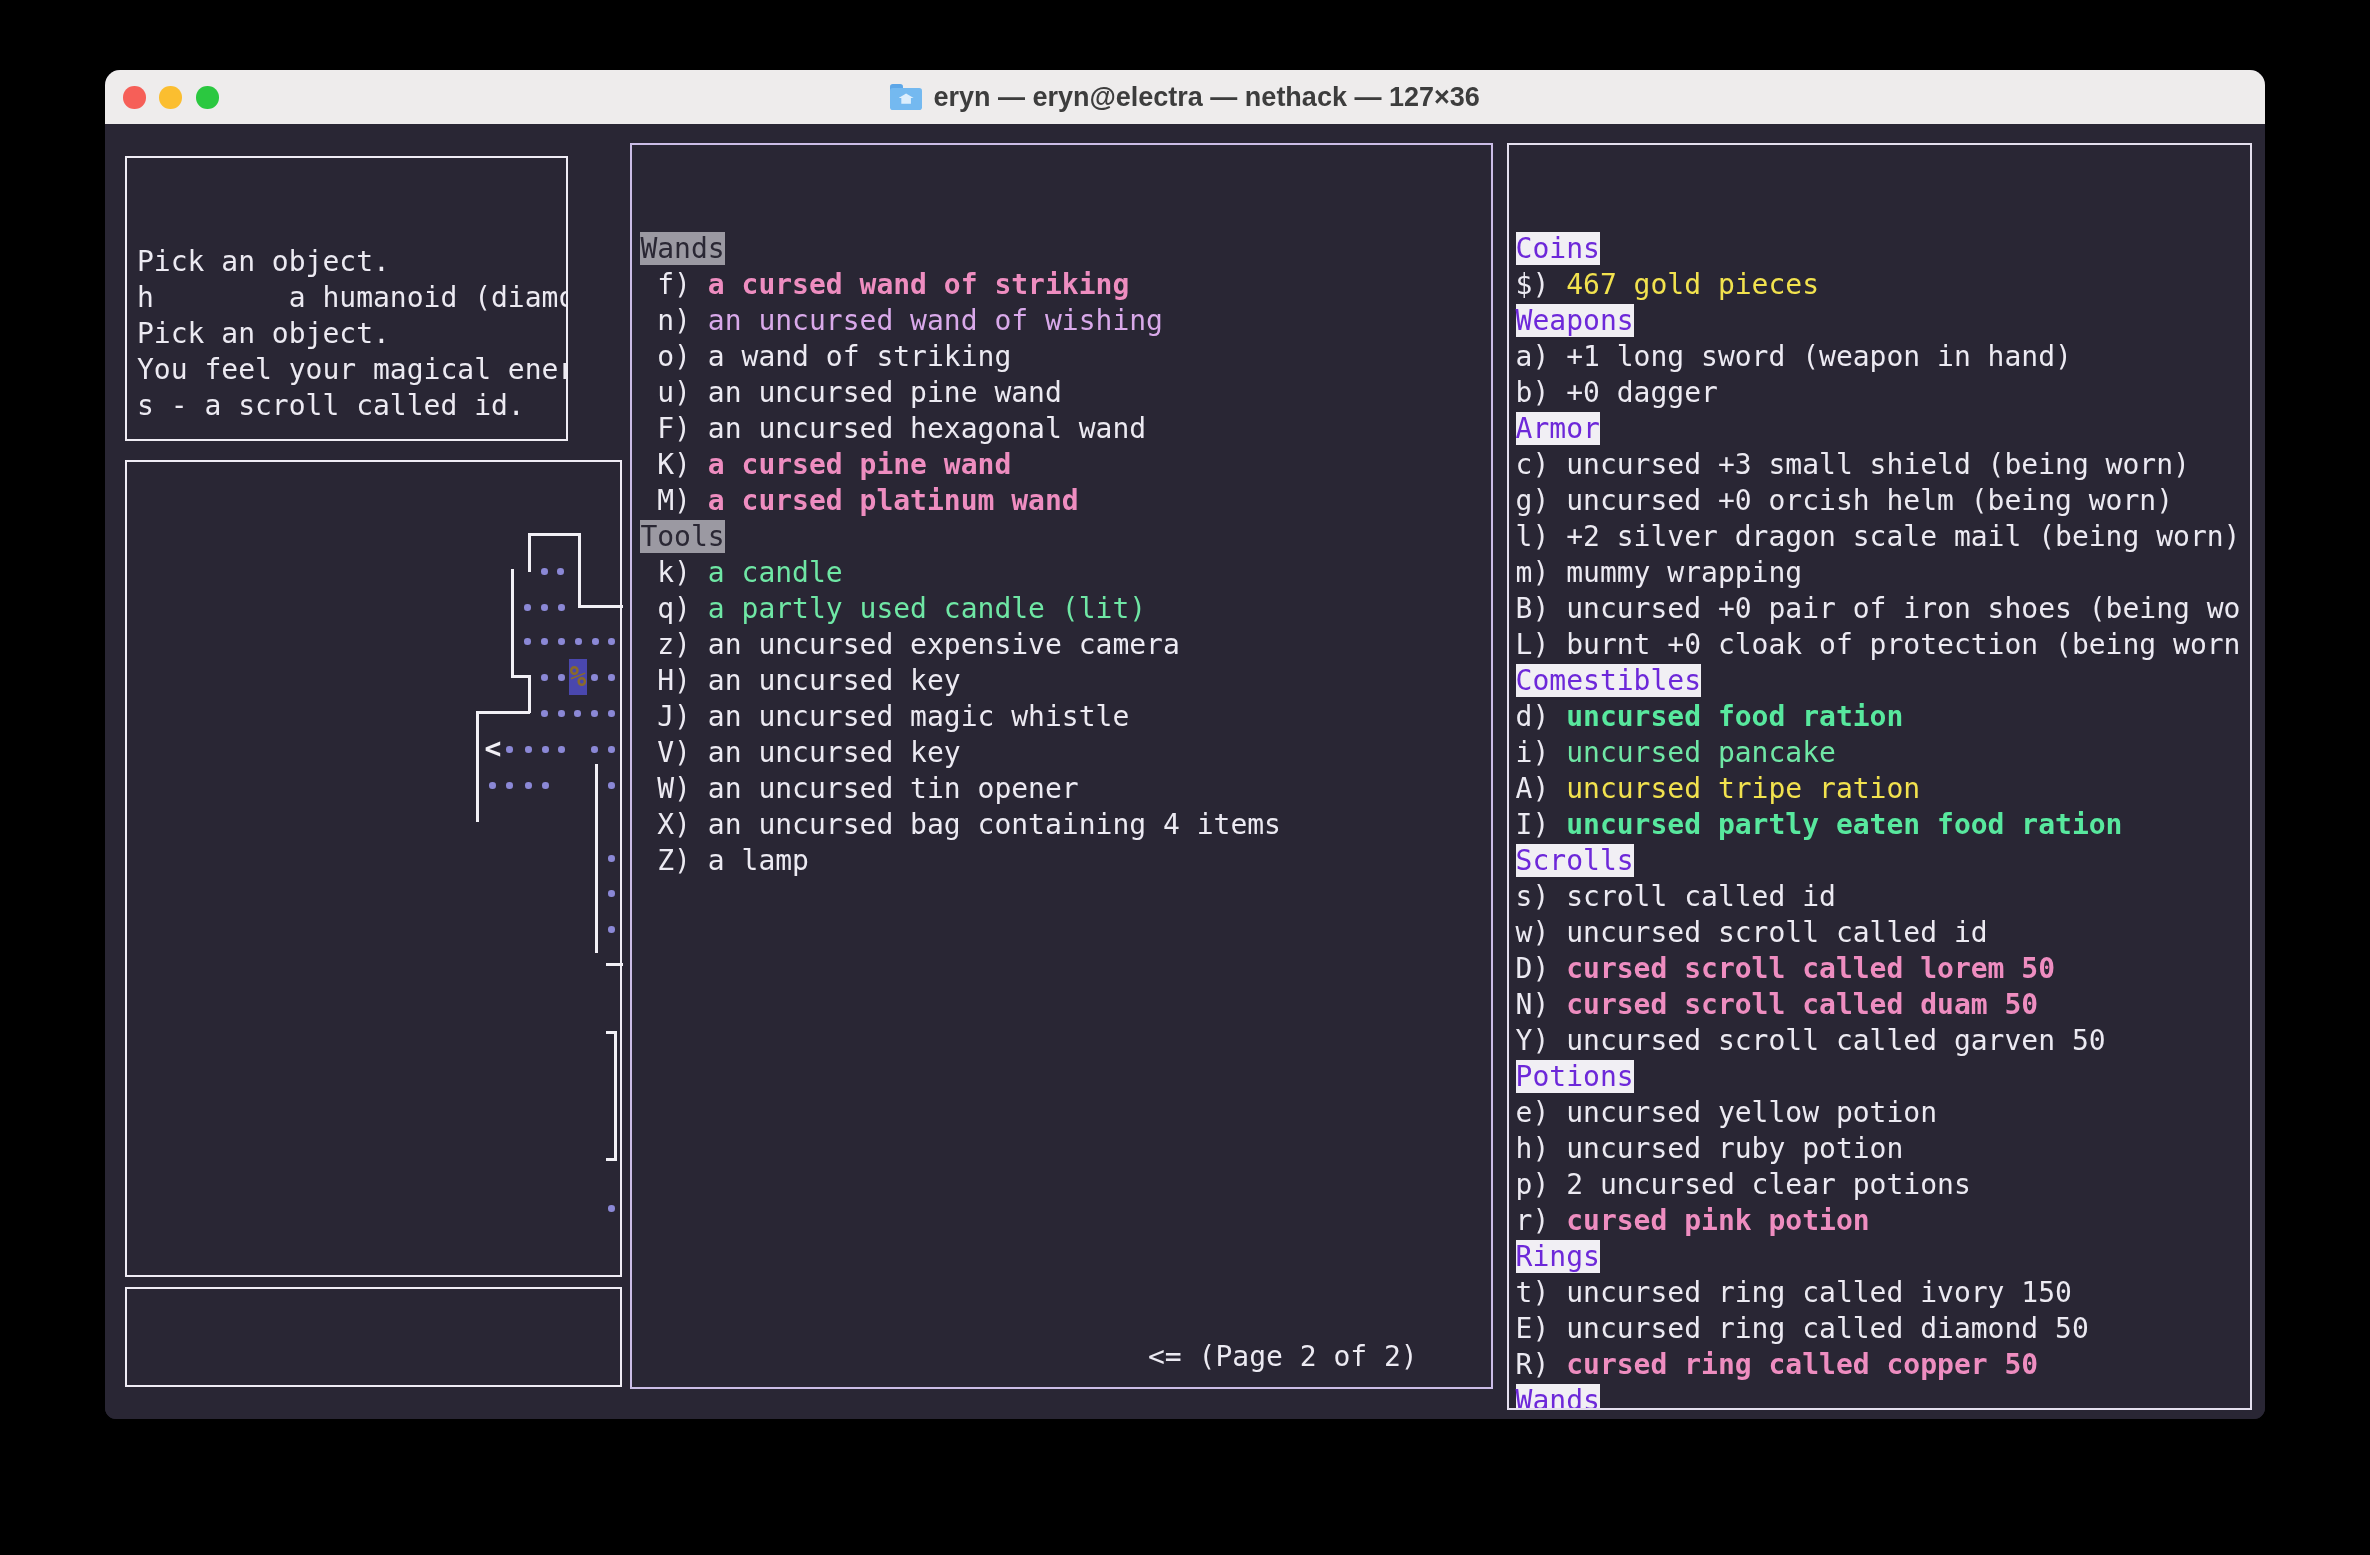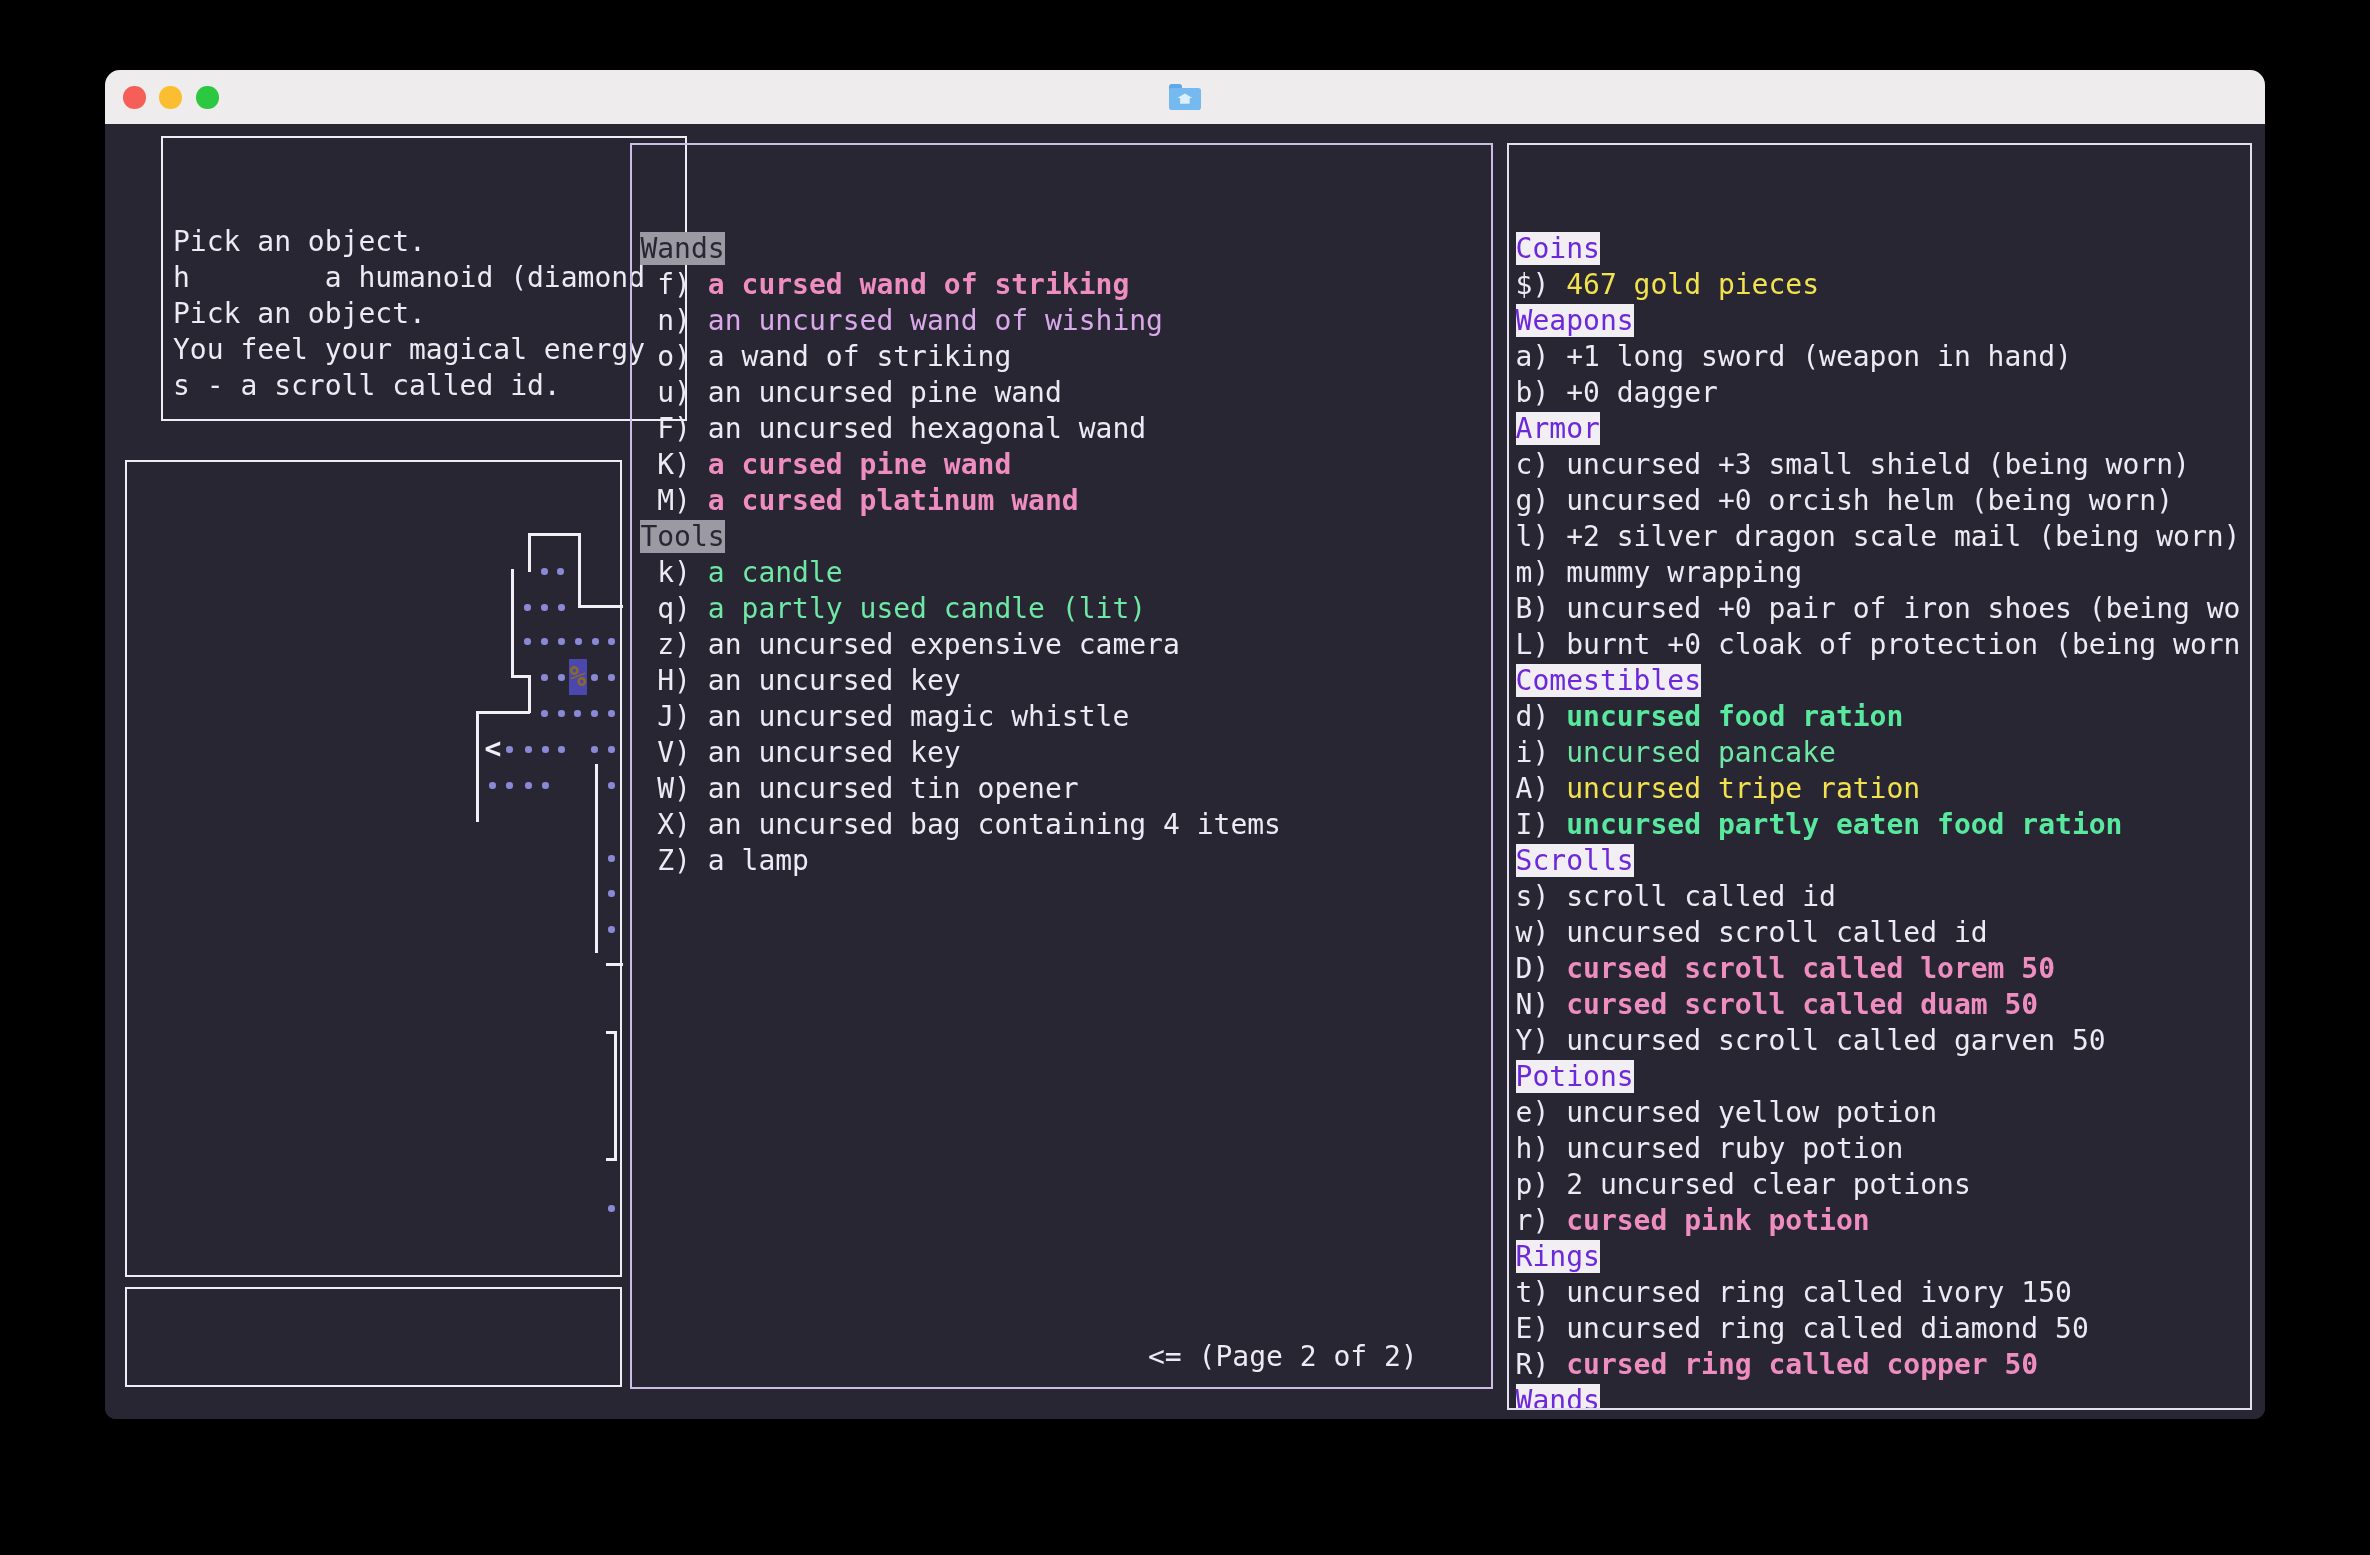--- a/index.html
+++ b/index.html
@@ -55,26 +55,27 @@
     <div class="titlebar">
       <span class="tl red"></span>
       <span class="tl yellow"></span>
       <span class="tl green"></span>
       <div class="titlewrap">
         <span class="ficon">
           <span class="tab"></span>
             <span class="body"></span>
             <span class="house"></span>
         </span>
+        <span class="title">eryn — eryn@electra — nethack — 127×36</span>
       </div>
     </div>
 
     <div class="term">
 
-      <div class="panel b-white" style="left:19.7px;top:12px;width:526px;height:285px;margin-left:36px;">
+      <div class="panel b-white" style="left:19.7px;top:32px;width:443px;height:285px;">
         <div id="msg-lines" style="padding:14px 0 0 10.3px;"><div class="line w">Pick an object.</div><div class="line w">h        a humanoid (diamond</div><div class="line w">Pick an object.</div><div class="line w">You feel your magical energy</div><div class="line w">s - a scroll called id.</div></div>
       </div>
 
       <div class="panel b-white" style="left:19.7px;top:336px;width:497px;height:817px;">
       </div>
       <div id="map-overlay" style="position:absolute;left:0;top:0;width:525px;height:1162px;pointer-events:none;">
           <div class="wall" style="left: 423px; top: 409px; width: 53px; height: 2.8px;"></div>
           <div class="wall" style="left: 423px; top: 409px; width: 2.8px; height: 39px;"></div>
           <div class="wall" style="left: 473px; top: 409px; width: 2.8px; height: 74px;"></div>
           <div class="wall" style="left: 473px; top: 481px; width: 45px; height: 2.8px;"></div>

